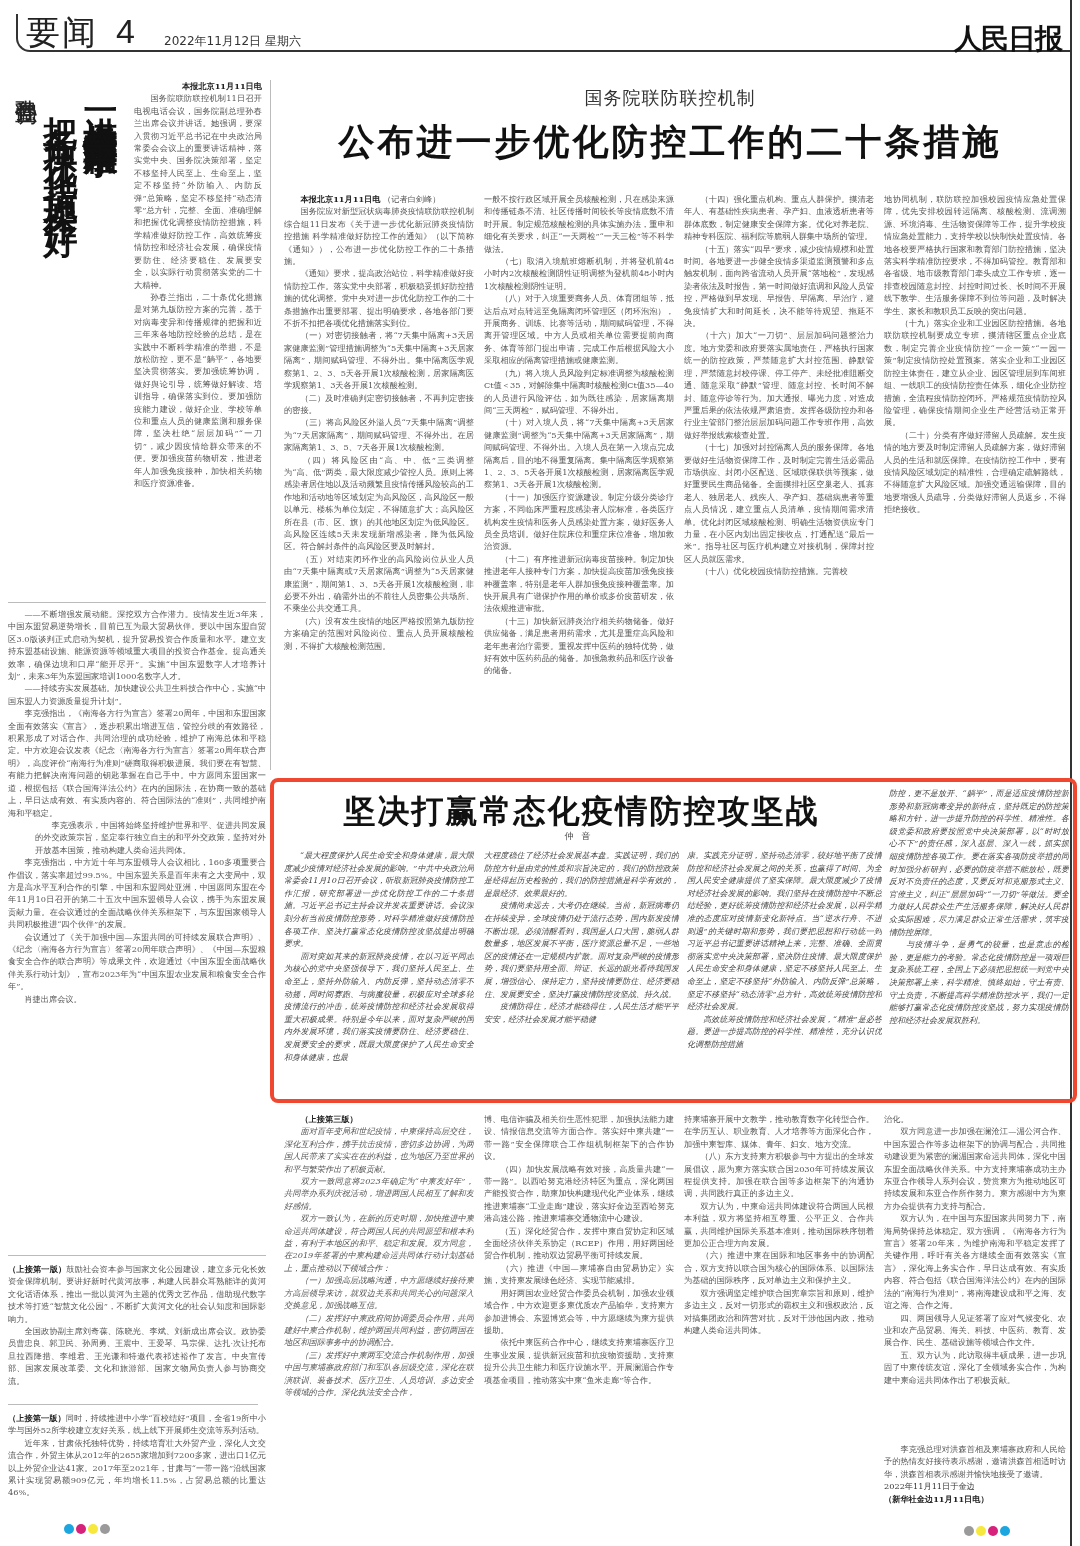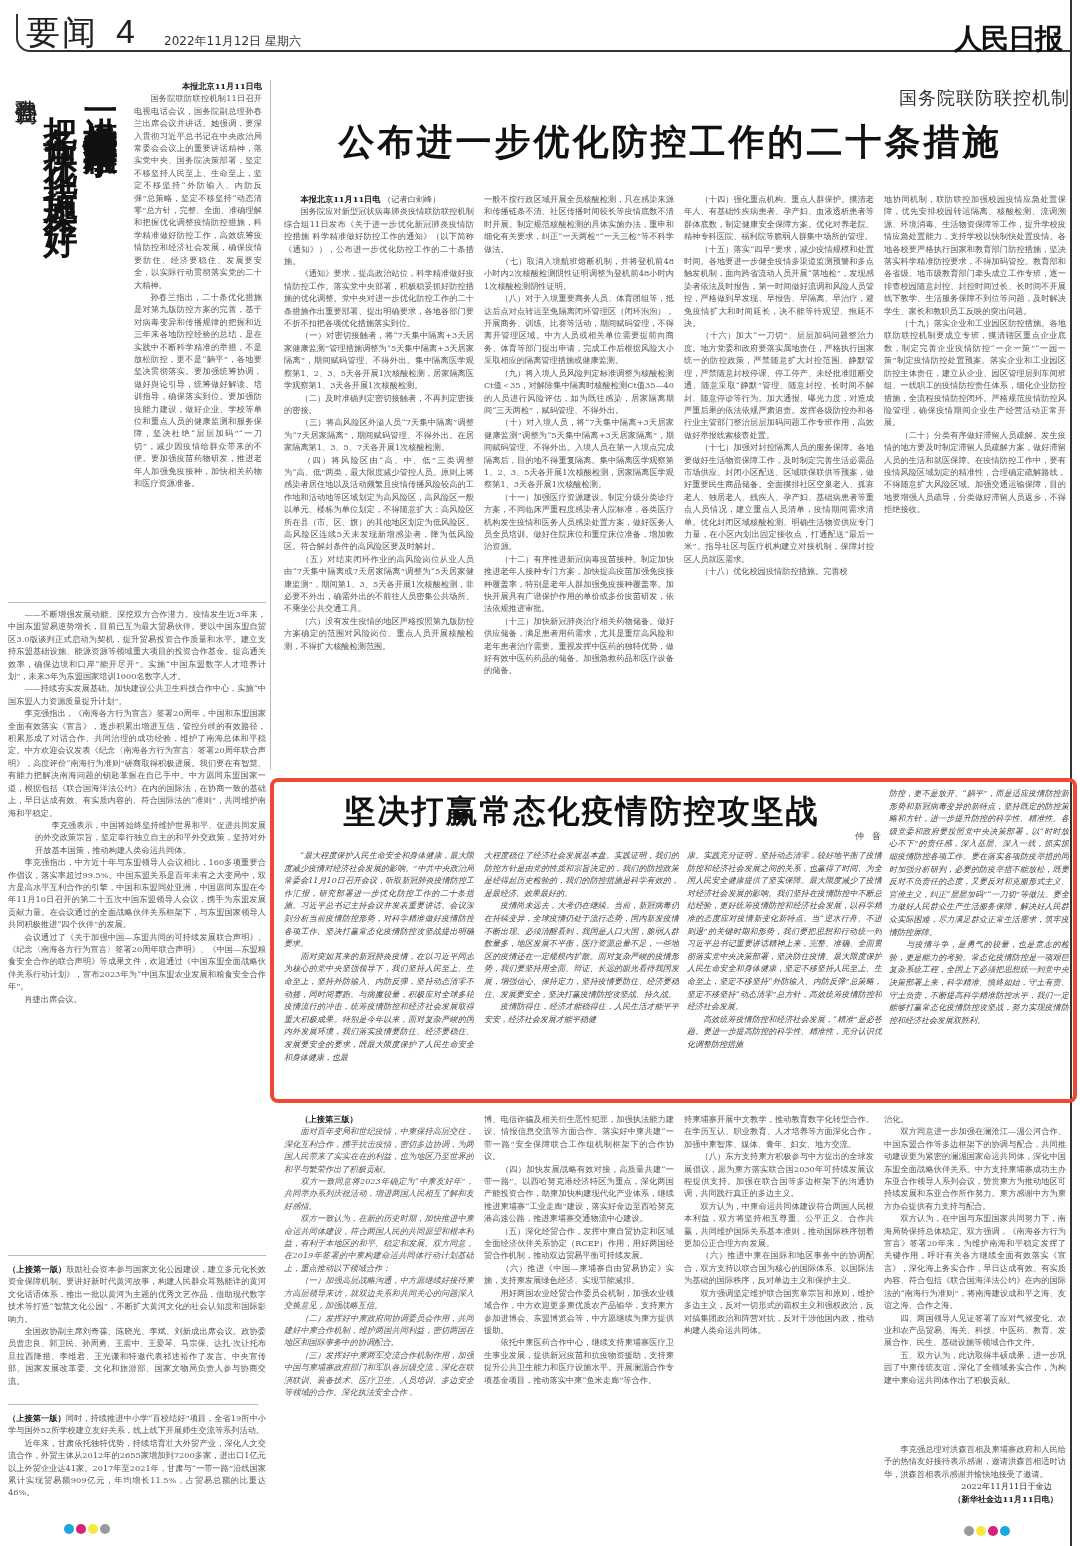--- a/index.html
+++ b/index.html
@@ -16,29 +16,29 @@
 .col{position:absolute;font-size:8.2px;line-height:12.4px;color:#555;text-align:justify;overflow:hidden}
 .col p{text-indent:2em}
 .col p.noind{text-indent:0}
 .col b{color:#222}
 .vhead{position:absolute;writing-mode:vertical-rl;font-family:"DejaVu Sans",sans-serif;font-weight:700;color:#111}
 .kicker{position:absolute;left:14px;top:82px;writing-mode:vertical-rl;font-family:"DejaVu Serif",serif;font-size:22px;line-height:24px;color:#222;letter-spacing:1px}
 .hl1{left:42px;top:90px;font-size:34px;letter-spacing:12px;line-height:38px}
 .hl2{left:82px;top:90px;font-size:34px;letter-spacing:2px;line-height:38px}
 .divv{position:absolute;width:1px;background:#bbb}
 .divh{position:absolute;height:1px;background:#bbb}
-.subtitle{position:absolute;left:290px;top:86px;width:780px;text-align:right;font-family:"DejaVu Serif",serif;font-size:18px;color:#333;letter-spacing:1px}
+.subtitle{position:absolute;left:280px;top:86px;width:780px;text-align:center;font-family:"DejaVu Serif",serif;font-size:18px;color:#333;letter-spacing:1px}
 .title{position:absolute;left:280px;top:118px;width:780px;text-align:center;font-family:"DejaVu Sans",sans-serif;font-weight:700;font-size:36px;color:#111;letter-spacing:3px}
 .editorial{position:absolute;left:270px;top:778px;width:807px;height:325px;border:4px solid #ef4730;border-radius:8px}
 .ed-title{position:absolute;left:0;width:615px;top:8px;text-align:center;font-family:"DejaVu Sans",sans-serif;font-weight:700;font-size:32px;color:#111;letter-spacing:2px}
-.ed-author{position:absolute;left:0;width:615px;top:48px;text-align:right;font-size:9px;color:#444;letter-spacing:8px}
+.ed-author{position:absolute;left:0;width:615px;top:48px;text-align:center;font-size:9px;color:#444;letter-spacing:8px}
 .ed .col{font-family:"DejaVu Serif",serif;font-style:italic;color:#444;font-size:8px;line-height:12.6px}
 .dots{position:absolute;display:flex;gap:2px}
 .dot{width:10px;height:10px;border-radius:50%}
-.sig{text-align:right;color:#333}
+.sig{color:#333}
 </style>
 </head>
 <body>
 
 <div class="masthead">
   <div class="curve"></div>
   <div class="rule"></div>
   <div class="section">要闻</div>
   <div class="pageno">4</div>
   <div class="date">2022年11月12日  星期六</div>

